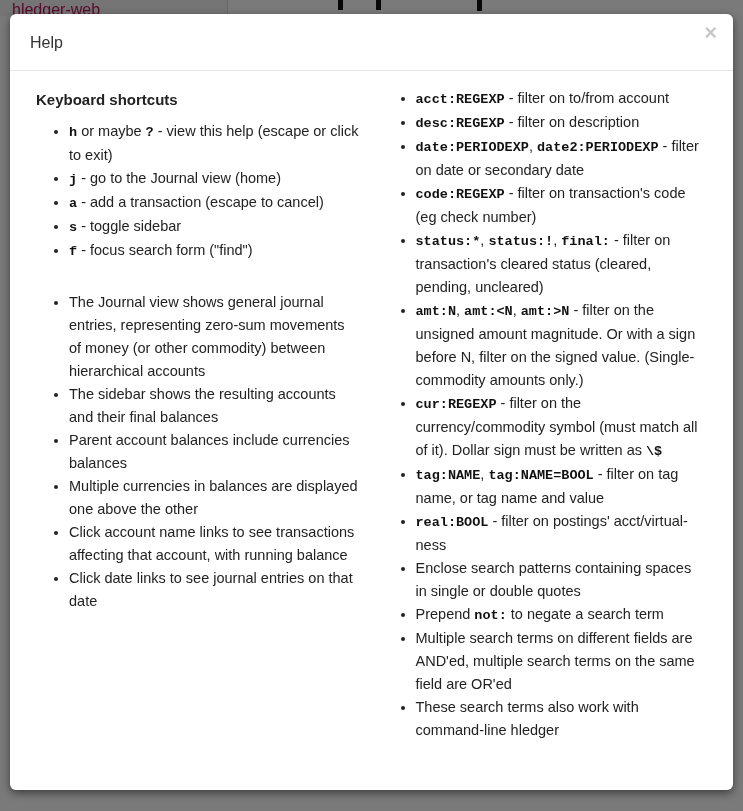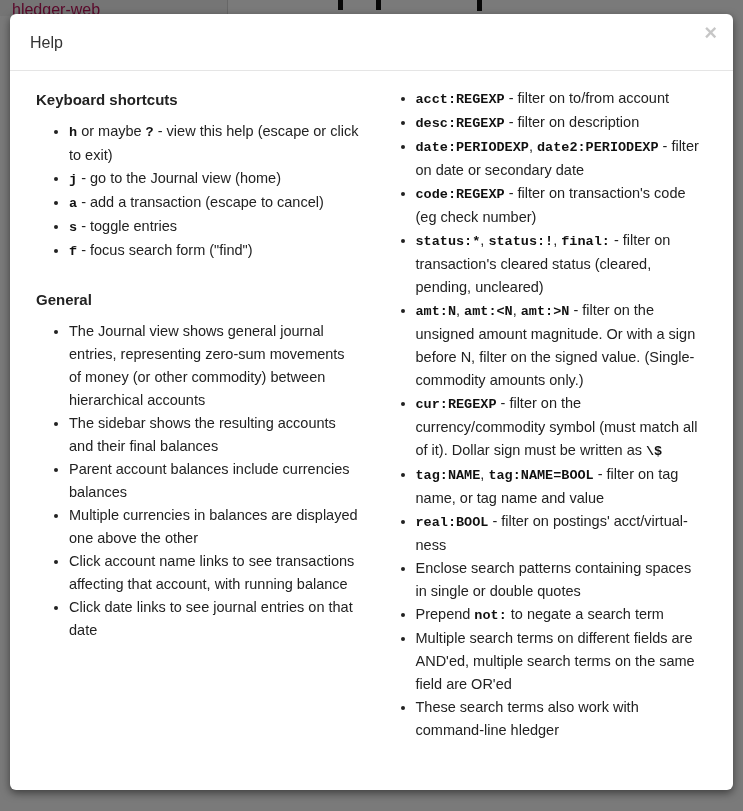--- a/index.html
+++ b/index.html
@@ -99,26 +99,25 @@
     <div class="modal-title">Help</div>
   </div>
   <div class="modal-body">
     <div class="help-col">
         <div class="section">
           <div class="section-heading">Keyboard shortcuts</div>
           <ul class="help-list">
             <li><span class="code-term">h</span><span> or maybe </span><span class="code-term">?</span><span> - view this help (escape or click to exit)</span></li>
             <li><span class="code-term">j</span><span> - go to the Journal view (home)</span></li>
             <li><span class="code-term">a</span><span> - add a transaction (escape to cancel)</span></li>
-            <li><span class="code-term">s</span><span> - toggle entries</span></li>
+            <li><span class="code-term">s</span><span> - toggle sidebar</span></li>
             <li><span class="code-term">f</span><span> - focus search form ("find")</span></li>
           </ul>
         </div>
         <div class="section">
-          <div class="section-heading">General</div>
           <ul class="help-list">
             <li><span>The Journal view shows general journal entries, representing zero-sum movements of money (or other commodity) between hierarchical accounts</span></li>
             <li><span>The sidebar shows the resulting accounts and their final balances</span></li>
             <li><span>Parent account balances include currencies balances</span></li>
             <li><span>Multiple currencies in balances are displayed one above the other</span></li>
             <li><span>Click account name links to see transactions affecting that account, with running balance</span></li>
             <li><span>Click date links to see journal entries on that date</span></li>
           </ul>
         </div>
       </div>

